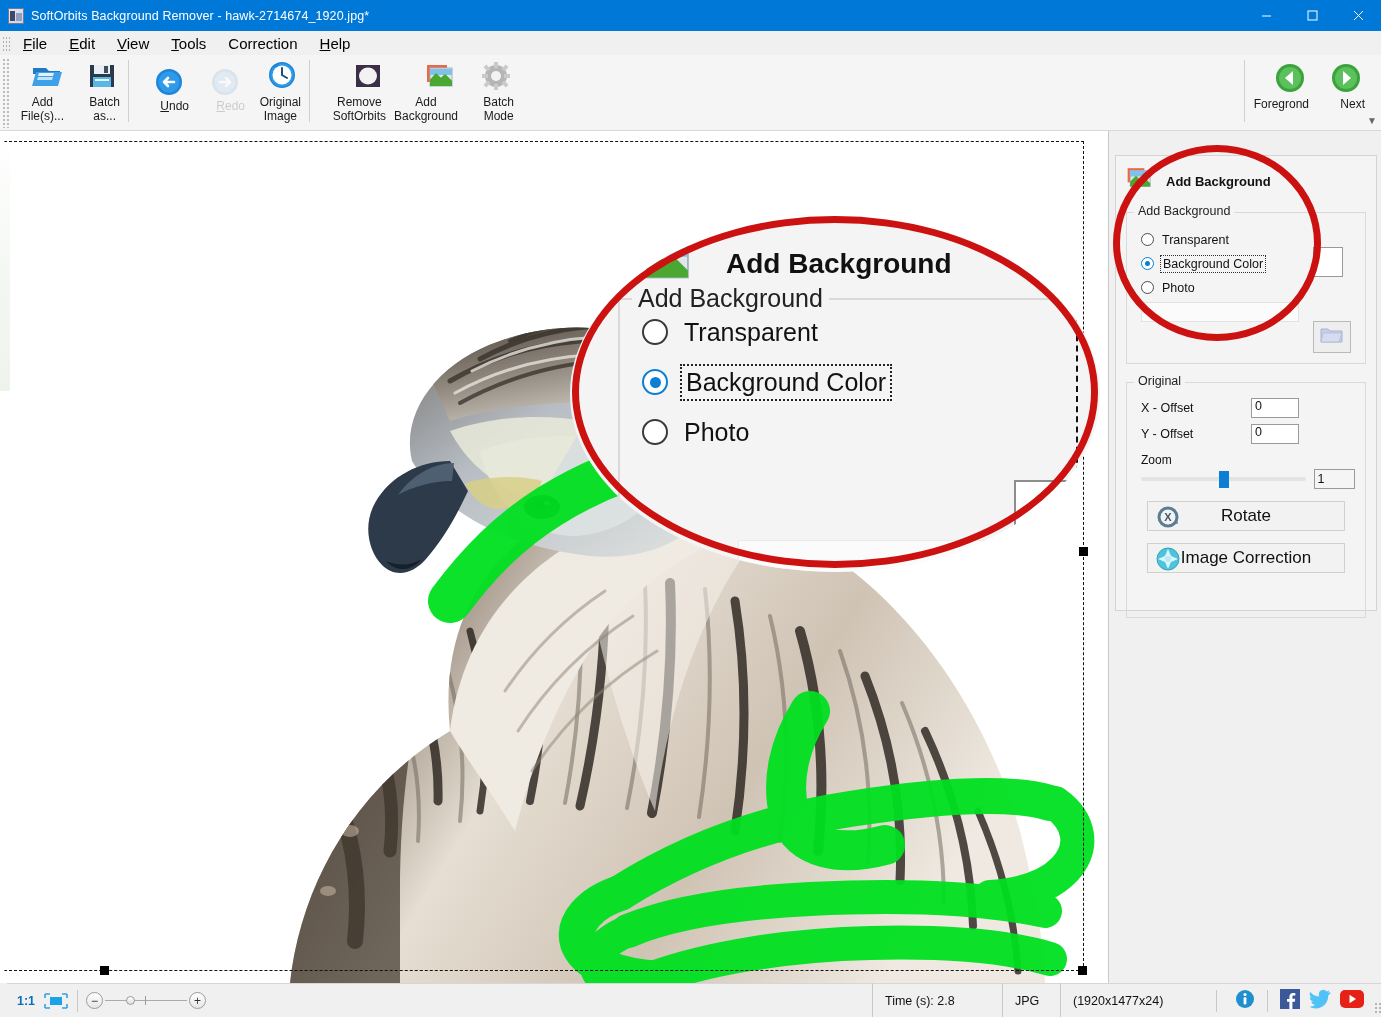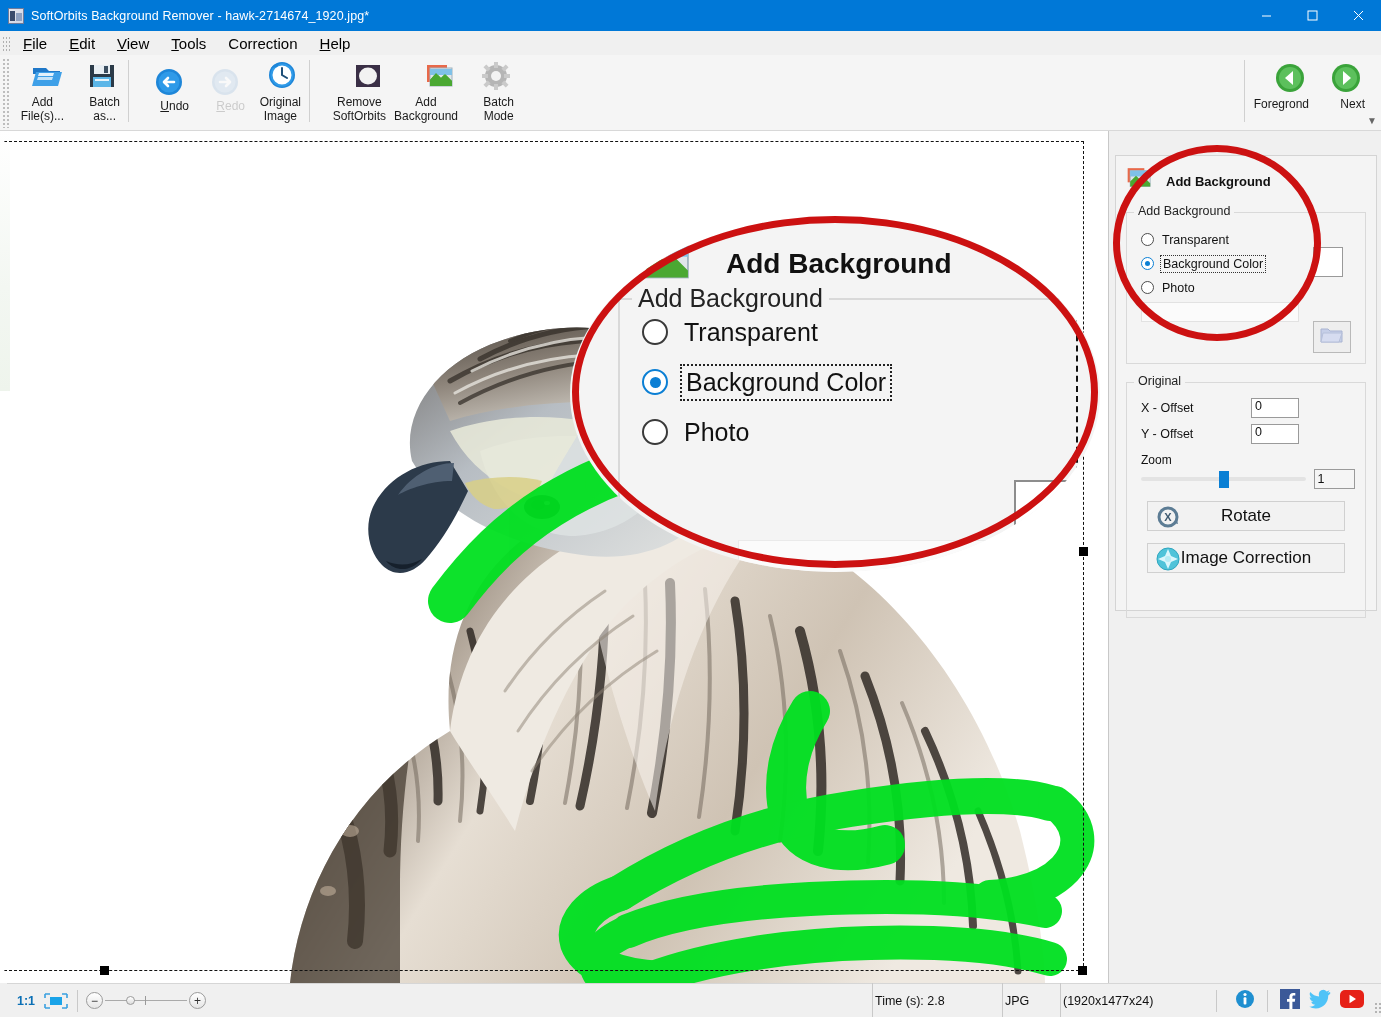--- a/index.html
+++ b/index.html
@@ -276,21 +276,21 @@
     position: absolute; left: 40px; top: 4px; width: 1px; height: 9px; background: #9a9a9a;
   }
   .zthumb {
     position: absolute; left: 21px; top: 4px;
     width: 9px; height: 9px; border-radius: 50%;
     background: linear-gradient(#ffffff,#dcdcdc); border: 1px solid #9b9b9b;
   }
   .sb-field {
     height: 36px; display: flex; align-items: center;
     border-left: 1px solid #c9c9c9;
-    padding: 0 2px; font-size: 12.5px; color: #111;
+    padding: 0 12px; font-size: 12.5px; color: #111;
   }
   .sb-spring { flex: 1 1 auto; }
   .sb-social { display: flex; align-items: center; gap: 9px; padding: 0 10px; }
   .sb-grip {
     width: 12px; height: 12px; margin-right: 2px; align-self: flex-end;
     margin-bottom: 3px;
     background-image: radial-gradient(circle, #b4b4b4 1px, transparent 1px);
     background-size: 4px 4px;
   }
 

